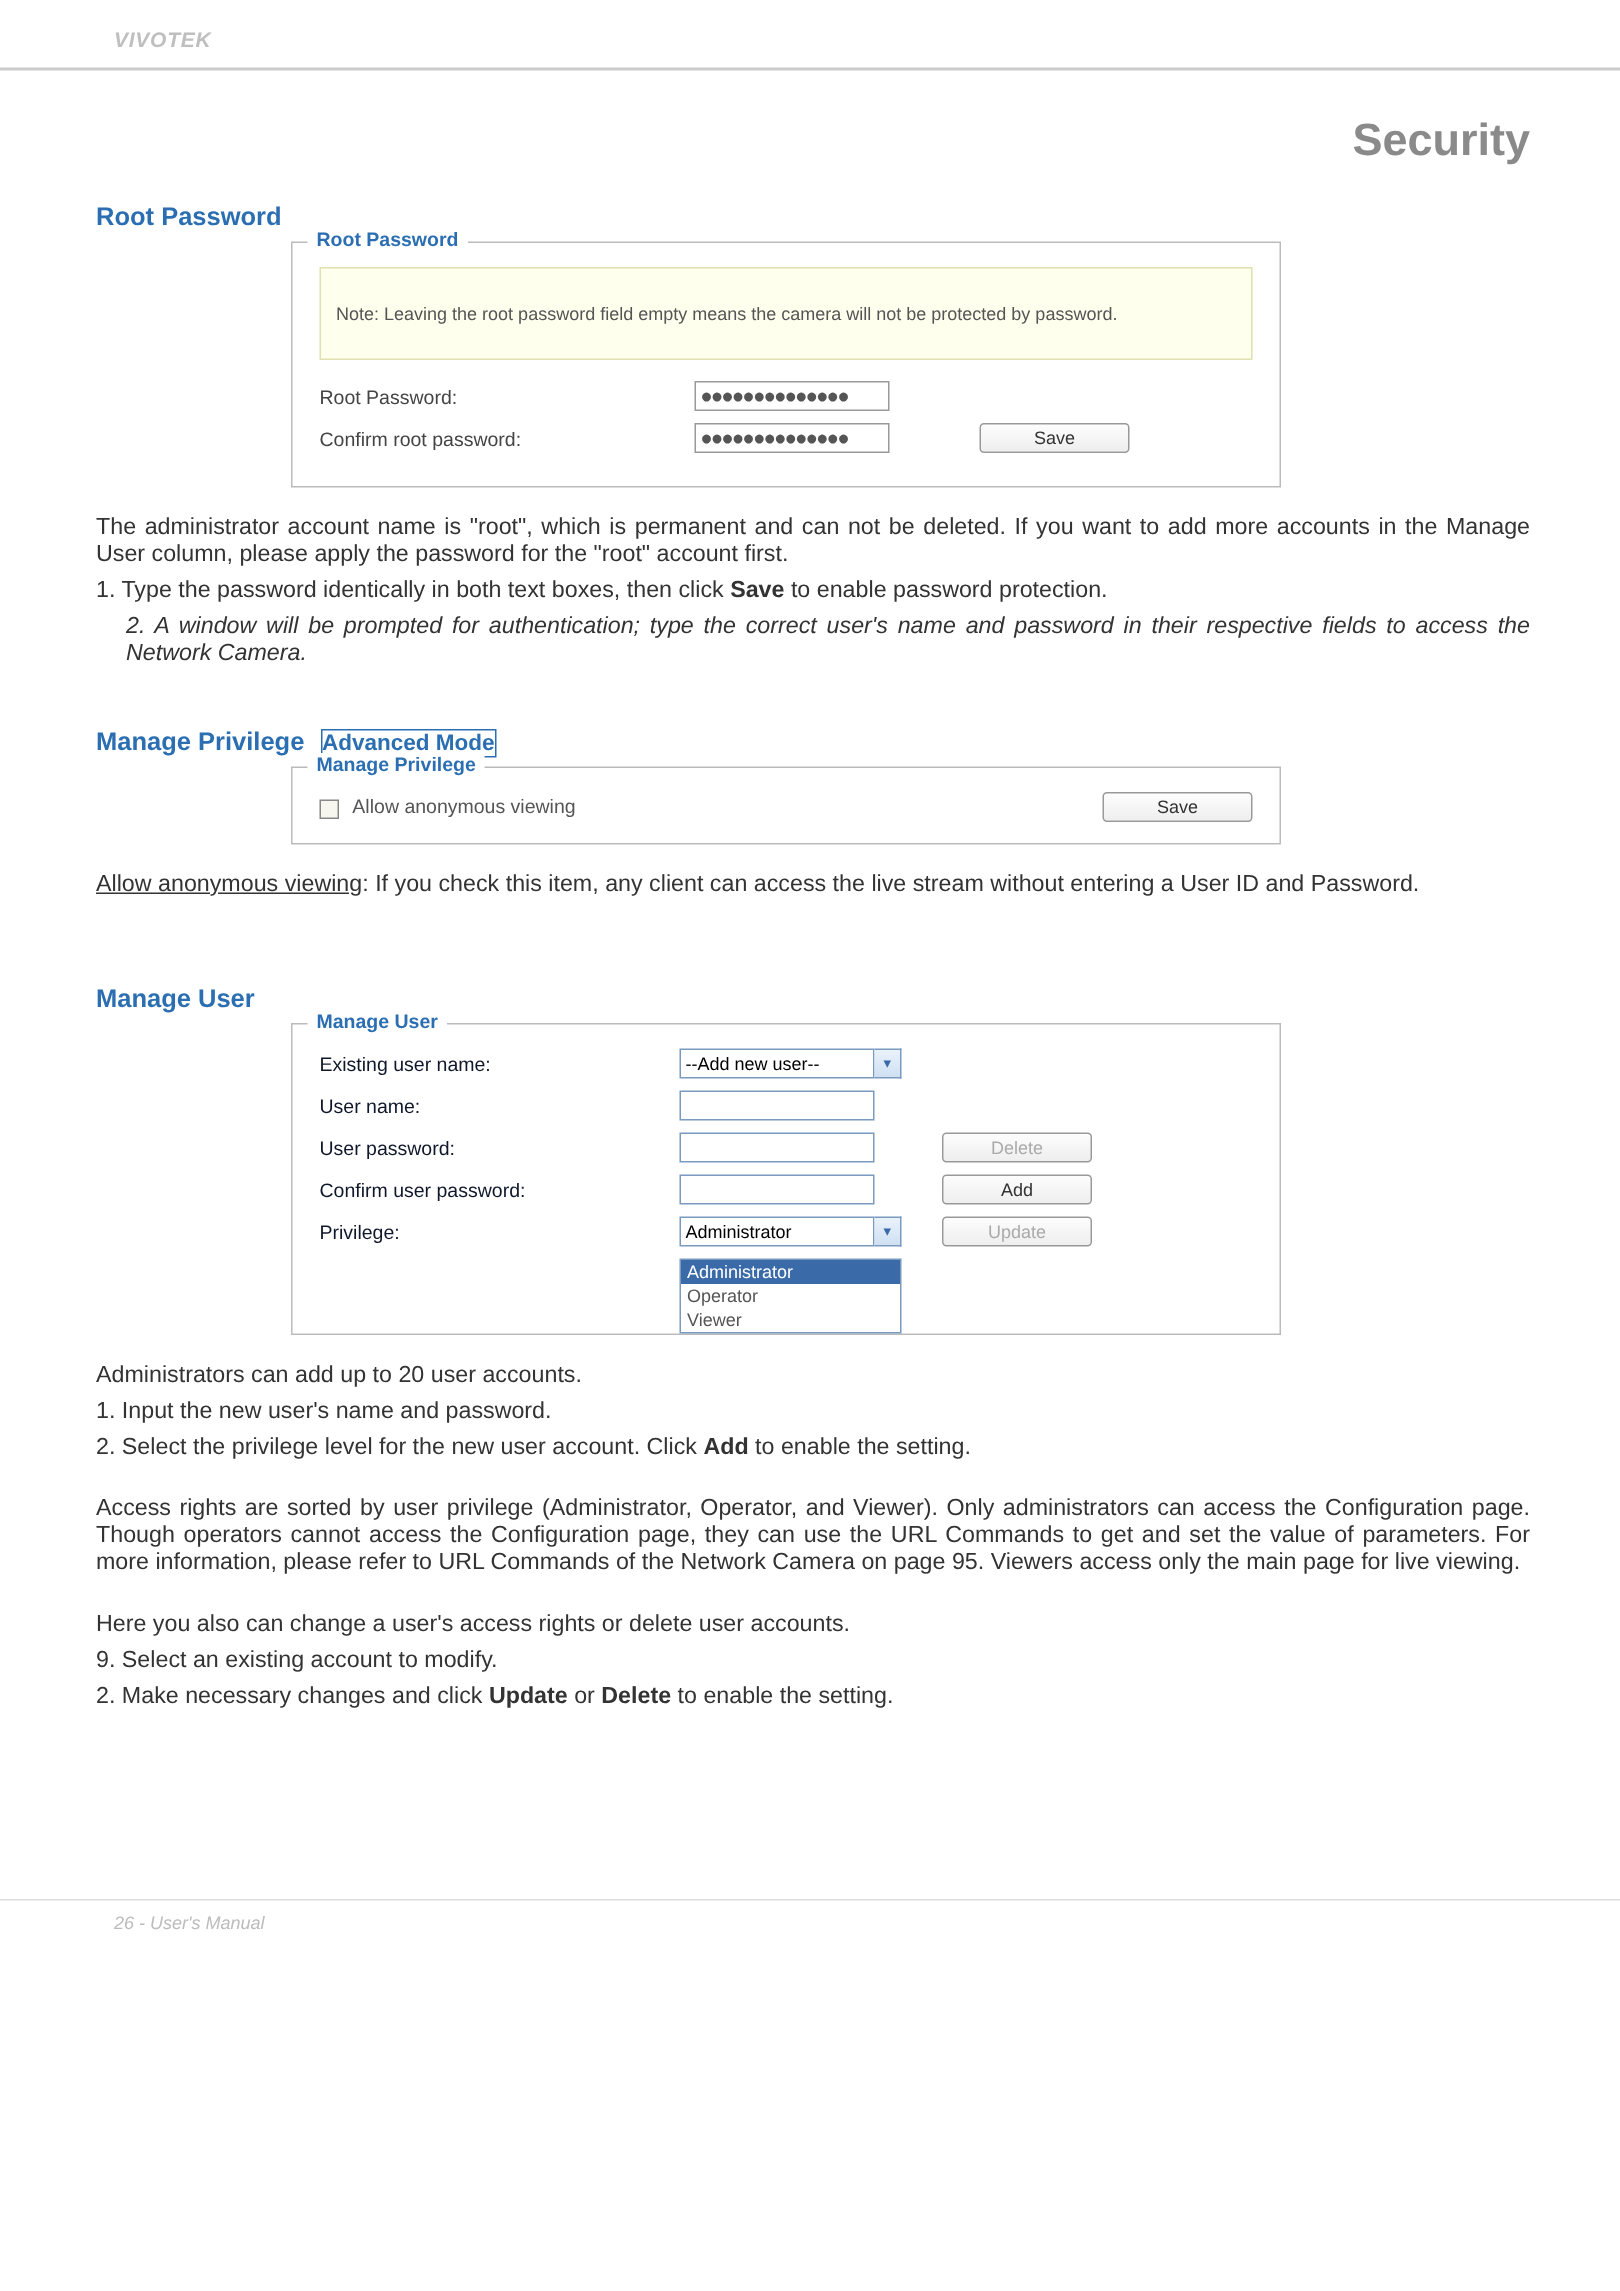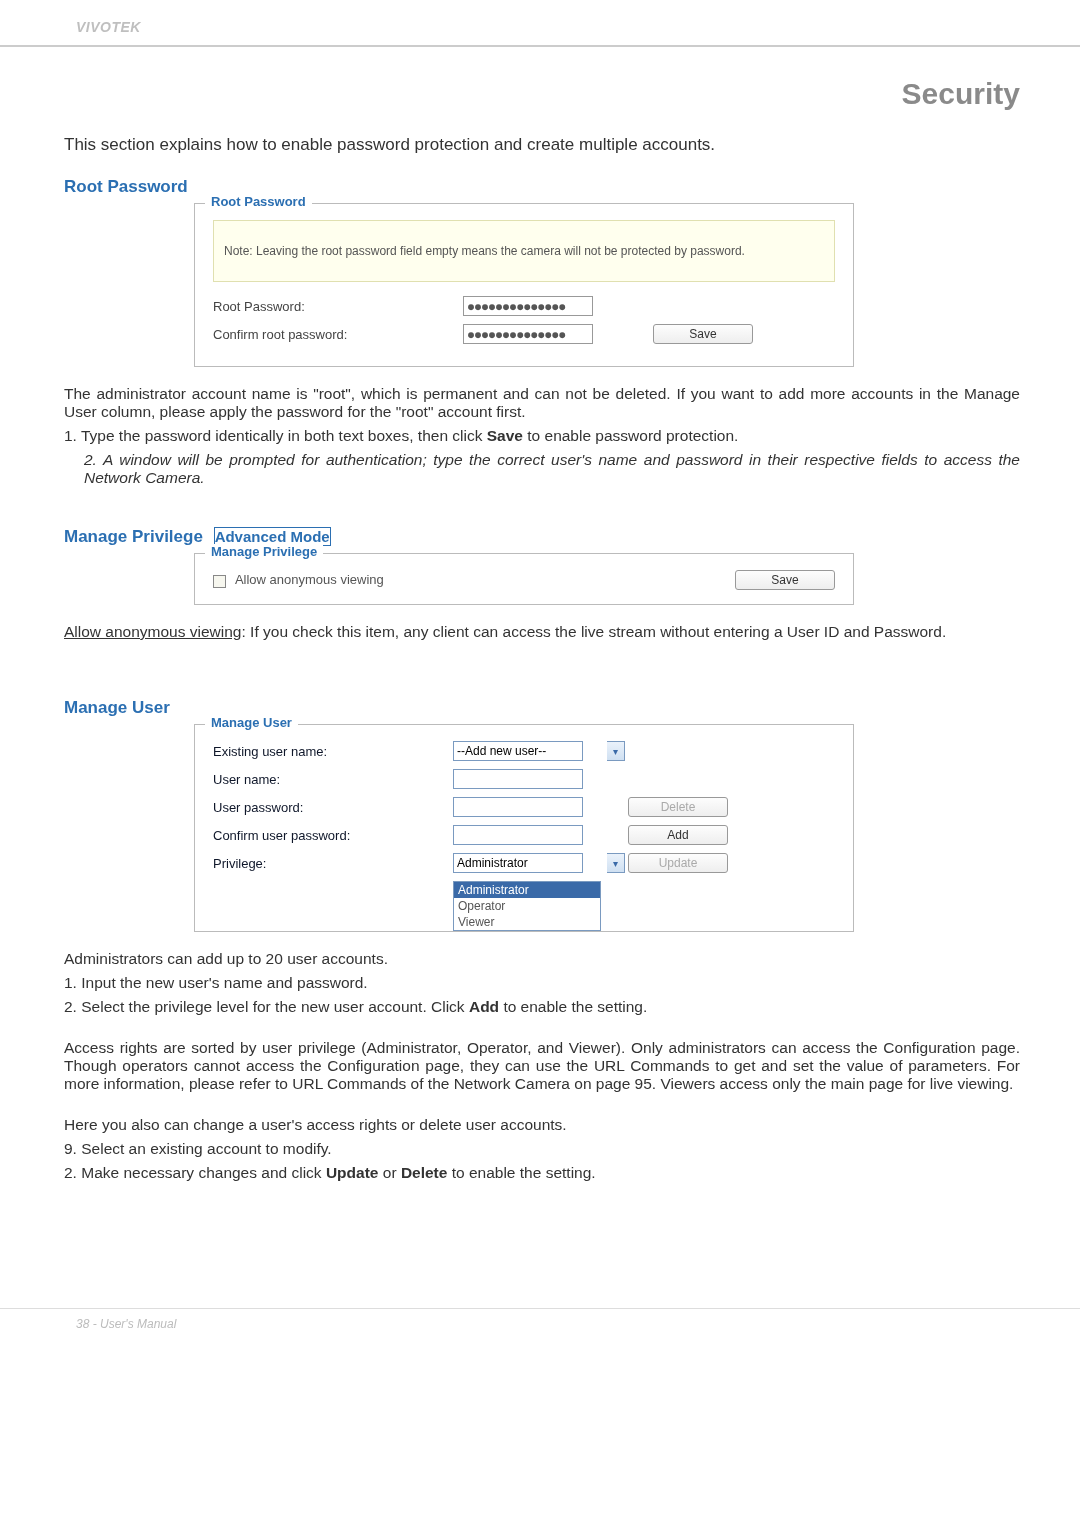--- a/index.html
+++ b/index.html
@@ -123,21 +123,21 @@
   }
   .chk {
     width: 13px; height: 13px; border: 1px solid #888;
     display: inline-block; background: #f7f7ef; margin-right: 6px;
     vertical-align: middle;
   }
   .ui-box select, .ui-box input.txt {
     width: 130px; height: 20px; border: 1px solid #7a9ac0;
     font-size: 12px; background: #fff; padding-left: 3px;
   }
-  .ui-box .select-shell { display:inline-flex; align-items:center;gap:24px;}
+  .ui-box .select-shell { display:inline-flex; align-items:center;}
   .ui-box .chev {
     width:18px; height:20px; border:1px solid #7a9ac0; border-left:none;
     display:inline-flex; align-items:center; justify-content:center;
     background: linear-gradient(#eaf2fb,#cfe0f2);
     font-size: 10px; color:#3a6aa8;
   }
   .mu-grid { display: grid; grid-template-columns: 240px 165px 120px; row-gap: 8px; align-items: center;}
   .mu-grid .label { font-size: 13px; color:#0f172a; }
   .mu-grid .cell-input { }
   .mu-grid .cell-btn { text-align:center;}
@@ -162,21 +162,20 @@
 </head>
 <body>
 
 <div class="header">
   <span class="brand">VIVOTEK</span>
 </div>
 
 <div class="page">
 
   <h1 class="security">Security</h1>
-  <p class="intro">This section explains how to enable password protection and create multiple accounts.</p>
 
   
   <h2 class="subhead">Root Password</h2>
 
   <div class="ui-box">
     <span class="legend">Root Password</span>
     <div class="note-box">Note: Leaving the root password field empty means the camera will not be protected by password.</div>
     <div class="field-row">
       <label>Root Password:</label>
       <span class="dots">●●●●●●●●●●●●●●</span>
@@ -278,14 +277,14 @@
   <br>
   <p class="para">Here you also can change a user's access rights or delete user accounts.</p>
   <p class="para">9. Select an existing account to modify.</p>
   <p class="para">
     <span>2. Make necessary changes and click </span><b>Update</b><span> or </span><b>Delete</b><span> to enable the setting.</span>
   </p>
 
 </div>
 
 <div class="footer">
-  <span>38 - User's Manual</span>
+  <span>26 - User's Manual</span>
 </div>
 
 </body></html>

